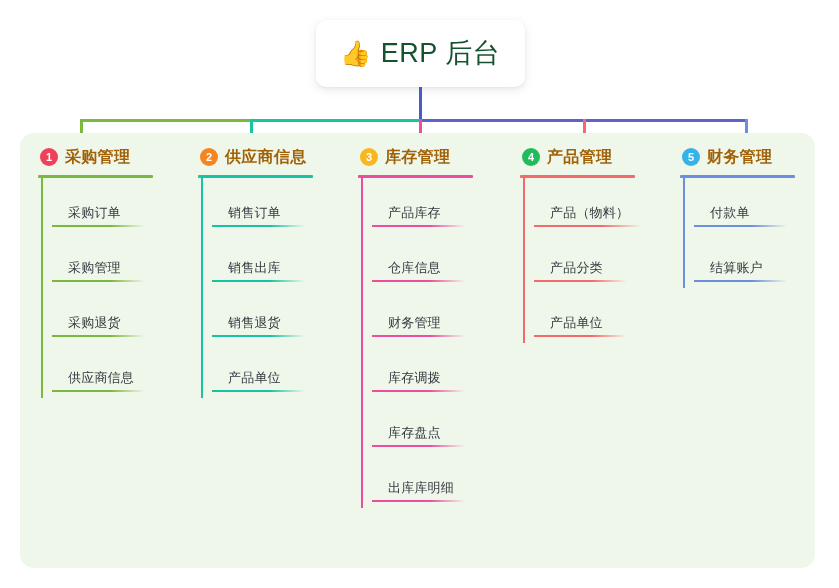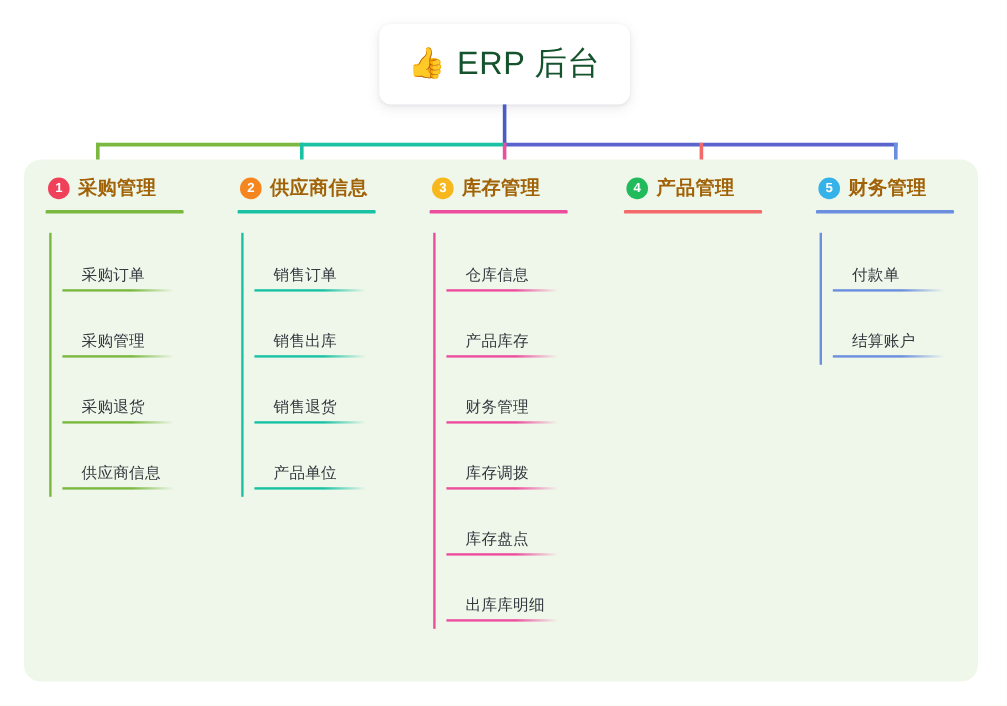--- a/index.html
+++ b/index.html
@@ -116,21 +116,21 @@
   }
   .col-rule {
     height: 3px;
     width: 115px;
     margin-top: 6px;
     border-radius: 1px;
   }
 
   .col-body {
     position: relative;
-    margin-top: 16px;
+    margin-top: 0;
     padding-left: 14px;
   }
   .col-spine {
     position: absolute;
     left: 3px;
     top: 0;
     bottom: 0;
     width: 2px;
   }
 
@@ -240,25 +240,25 @@
       </div>
       <div class="column col-2">
         <div class="col-head">
           <span class="badge" style="background: rgb(247, 183, 29);">3</span>
           <span class="col-title">库存管理</span>
         </div>
         <div class="col-rule" style="background: rgb(236, 78, 157);"></div>
         <div class="col-body">
           <div class="col-spine" style="background: rgb(236, 78, 157);"></div>
           <div class="leaf">
+            <span class="leaf-label">产品库存</span>
+            <div class="leaf-rule" style="background: linear-gradient(to right, rgb(236, 78, 157) 0%, rgb(236, 78, 157) 62%, rgba(255, 255, 255, 0) 100%);"></div>
+          </div>
+          <div class="leaf">
             <span class="leaf-label">仓库信息</span>
-            <div class="leaf-rule" style="background: linear-gradient(to right, rgb(236, 78, 157) 0%, rgb(236, 78, 157) 62%, rgba(255, 255, 255, 0) 100%);"></div>
-          </div>
-          <div class="leaf">
-            <span class="leaf-label">产品库存</span>
             <div class="leaf-rule" style="background: linear-gradient(to right, rgb(236, 78, 157) 0%, rgb(236, 78, 157) 62%, rgba(255, 255, 255, 0) 100%);"></div>
           </div>
           <div class="leaf">
             <span class="leaf-label">财务管理</span>
             <div class="leaf-rule" style="background: linear-gradient(to right, rgb(236, 78, 157) 0%, rgb(236, 78, 157) 62%, rgba(255, 255, 255, 0) 100%);"></div>
           </div>
           <div class="leaf">
             <span class="leaf-label">库存调拨</span>
             <div class="leaf-rule" style="background: linear-gradient(to right, rgb(236, 78, 157) 0%, rgb(236, 78, 157) 62%, rgba(255, 255, 255, 0) 100%);"></div>
           </div>
@@ -271,20 +271,35 @@
             <div class="leaf-rule" style="background: linear-gradient(to right, rgb(236, 78, 157) 0%, rgb(236, 78, 157) 62%, rgba(255, 255, 255, 0) 100%);"></div>
           </div>
         </div>
       </div>
       <div class="column col-3">
         <div class="col-head">
           <span class="badge" style="background: rgb(34, 187, 91);">4</span>
           <span class="col-title">产品管理</span>
         </div>
         <div class="col-rule" style="background: rgb(244, 106, 106);"></div>
+        <div class="col-body">
+          <div class="col-spine" style="background: rgb(244, 106, 106);"></div>
+          <div class="leaf">
+            <span class="leaf-label">产品（物料）</span>
+            <div class="leaf-rule wide" style="background: linear-gradient(to right, rgb(244, 106, 106) 0%, rgb(244, 106, 106) 62%, rgba(255, 255, 255, 0) 100%);"></div>
+          </div>
+          <div class="leaf">
+            <span class="leaf-label">产品分类</span>
+            <div class="leaf-rule" style="background: linear-gradient(to right, rgb(244, 106, 106) 0%, rgb(244, 106, 106) 62%, rgba(255, 255, 255, 0) 100%);"></div>
+          </div>
+          <div class="leaf">
+            <span class="leaf-label">产品单位</span>
+            <div class="leaf-rule" style="background: linear-gradient(to right, rgb(244, 106, 106) 0%, rgb(244, 106, 106) 62%, rgba(255, 255, 255, 0) 100%);"></div>
+          </div>
+        </div>
       </div>
       <div class="column col-4">
         <div class="col-head">
           <span class="badge" style="background: rgb(53, 179, 232);">5</span>
           <span class="col-title">财务管理</span>
         </div>
         <div class="col-rule" style="background: rgb(107, 142, 222);"></div>
         <div class="col-body">
           <div class="col-spine" style="background: rgb(107, 142, 222);"></div>
           <div class="leaf">

